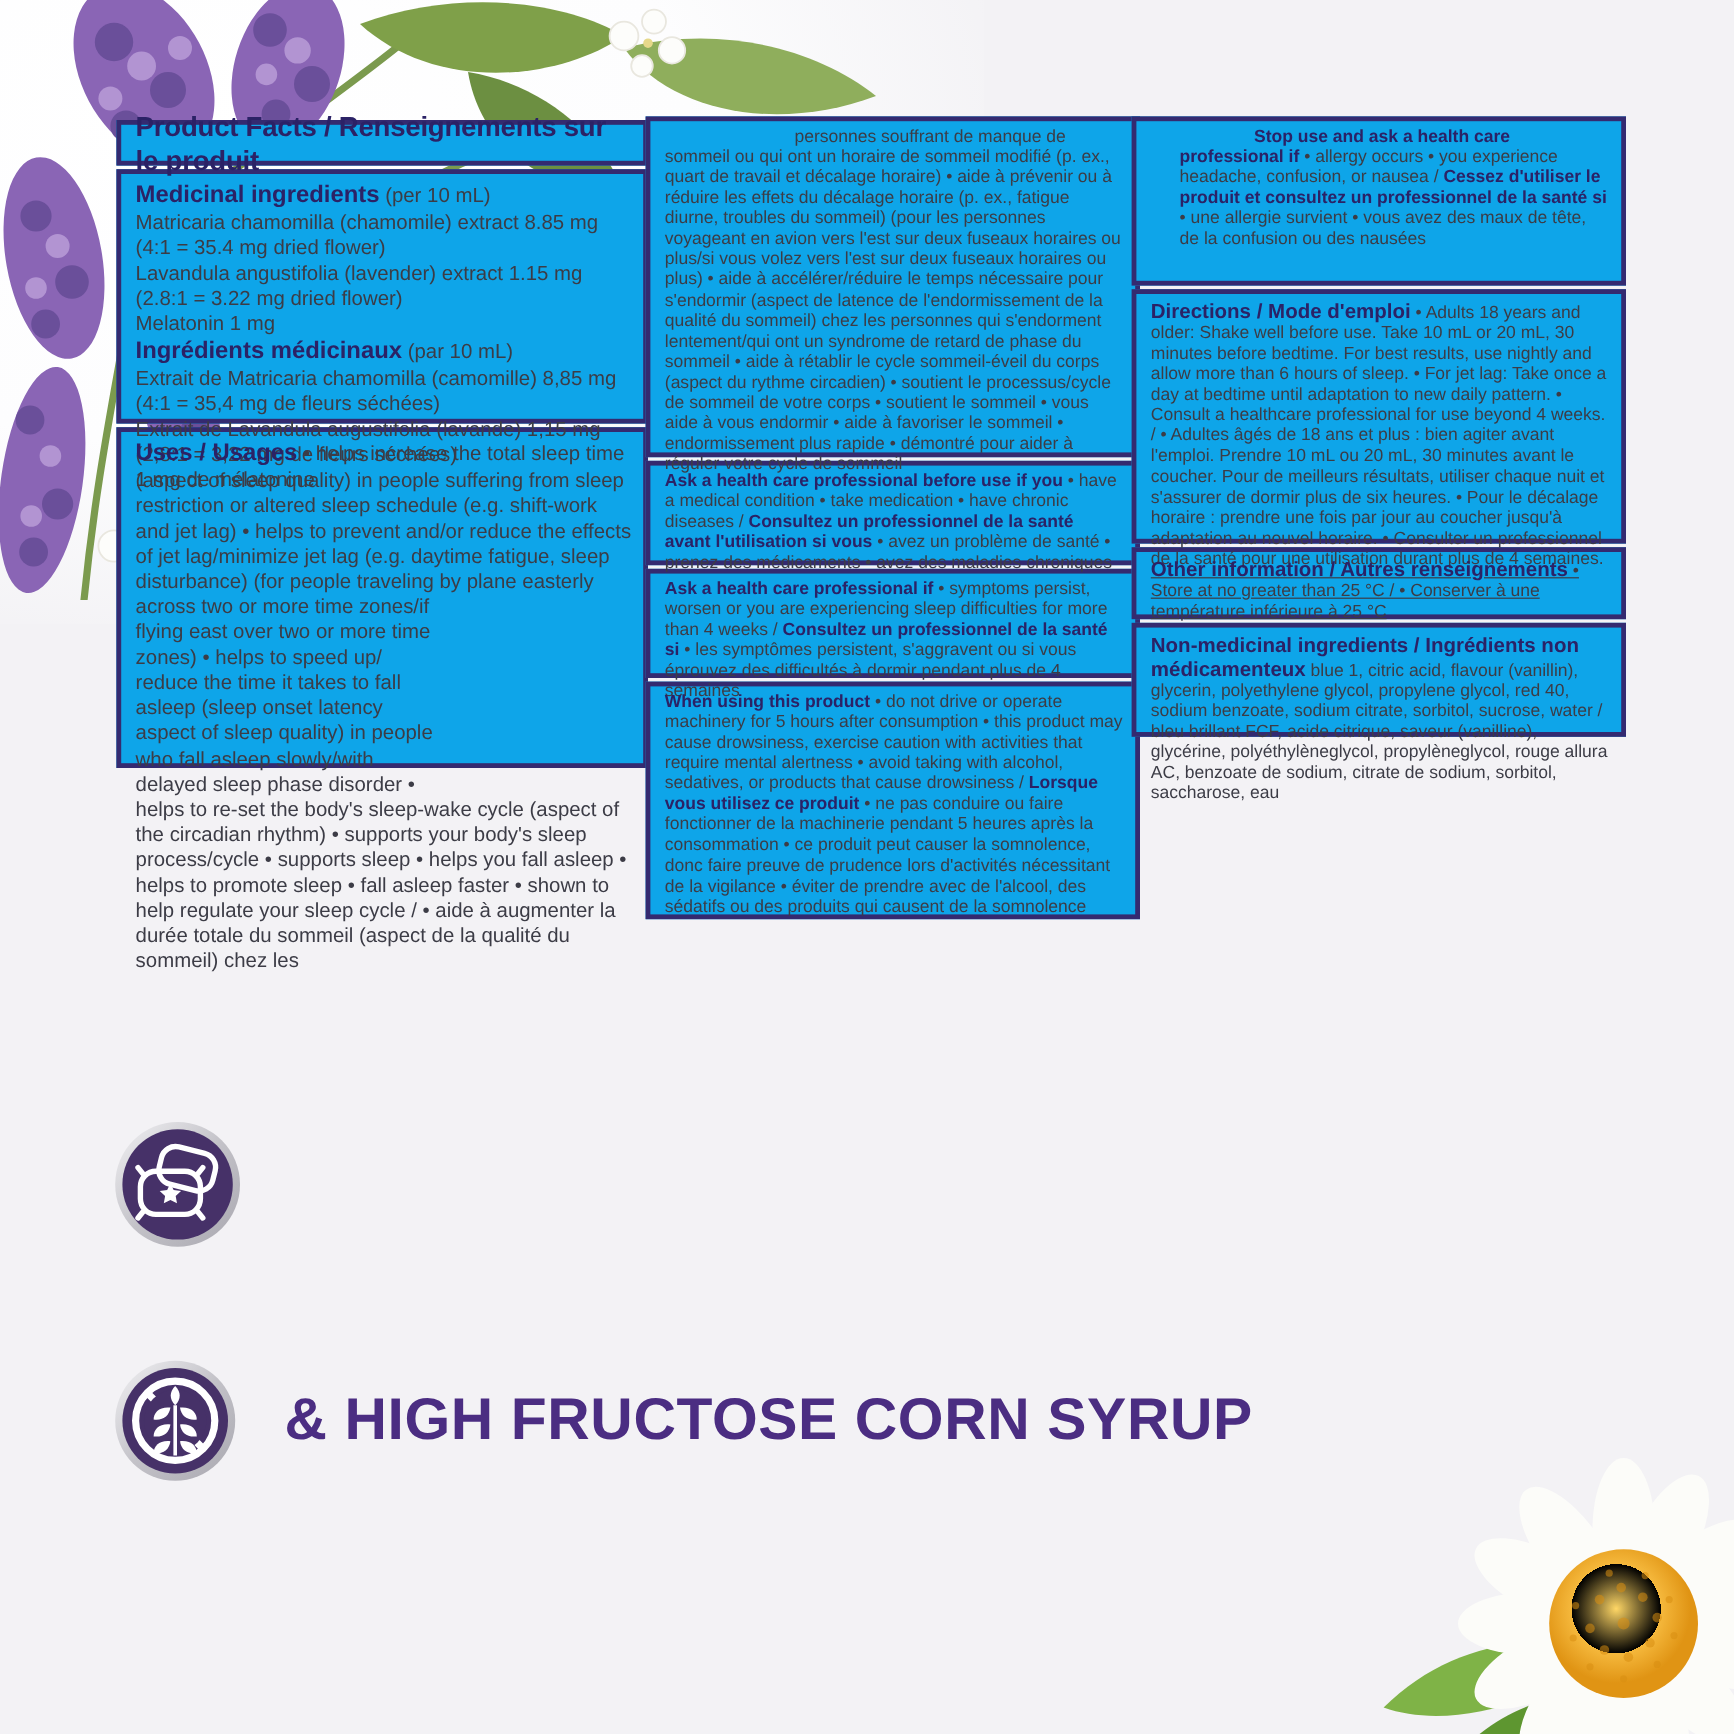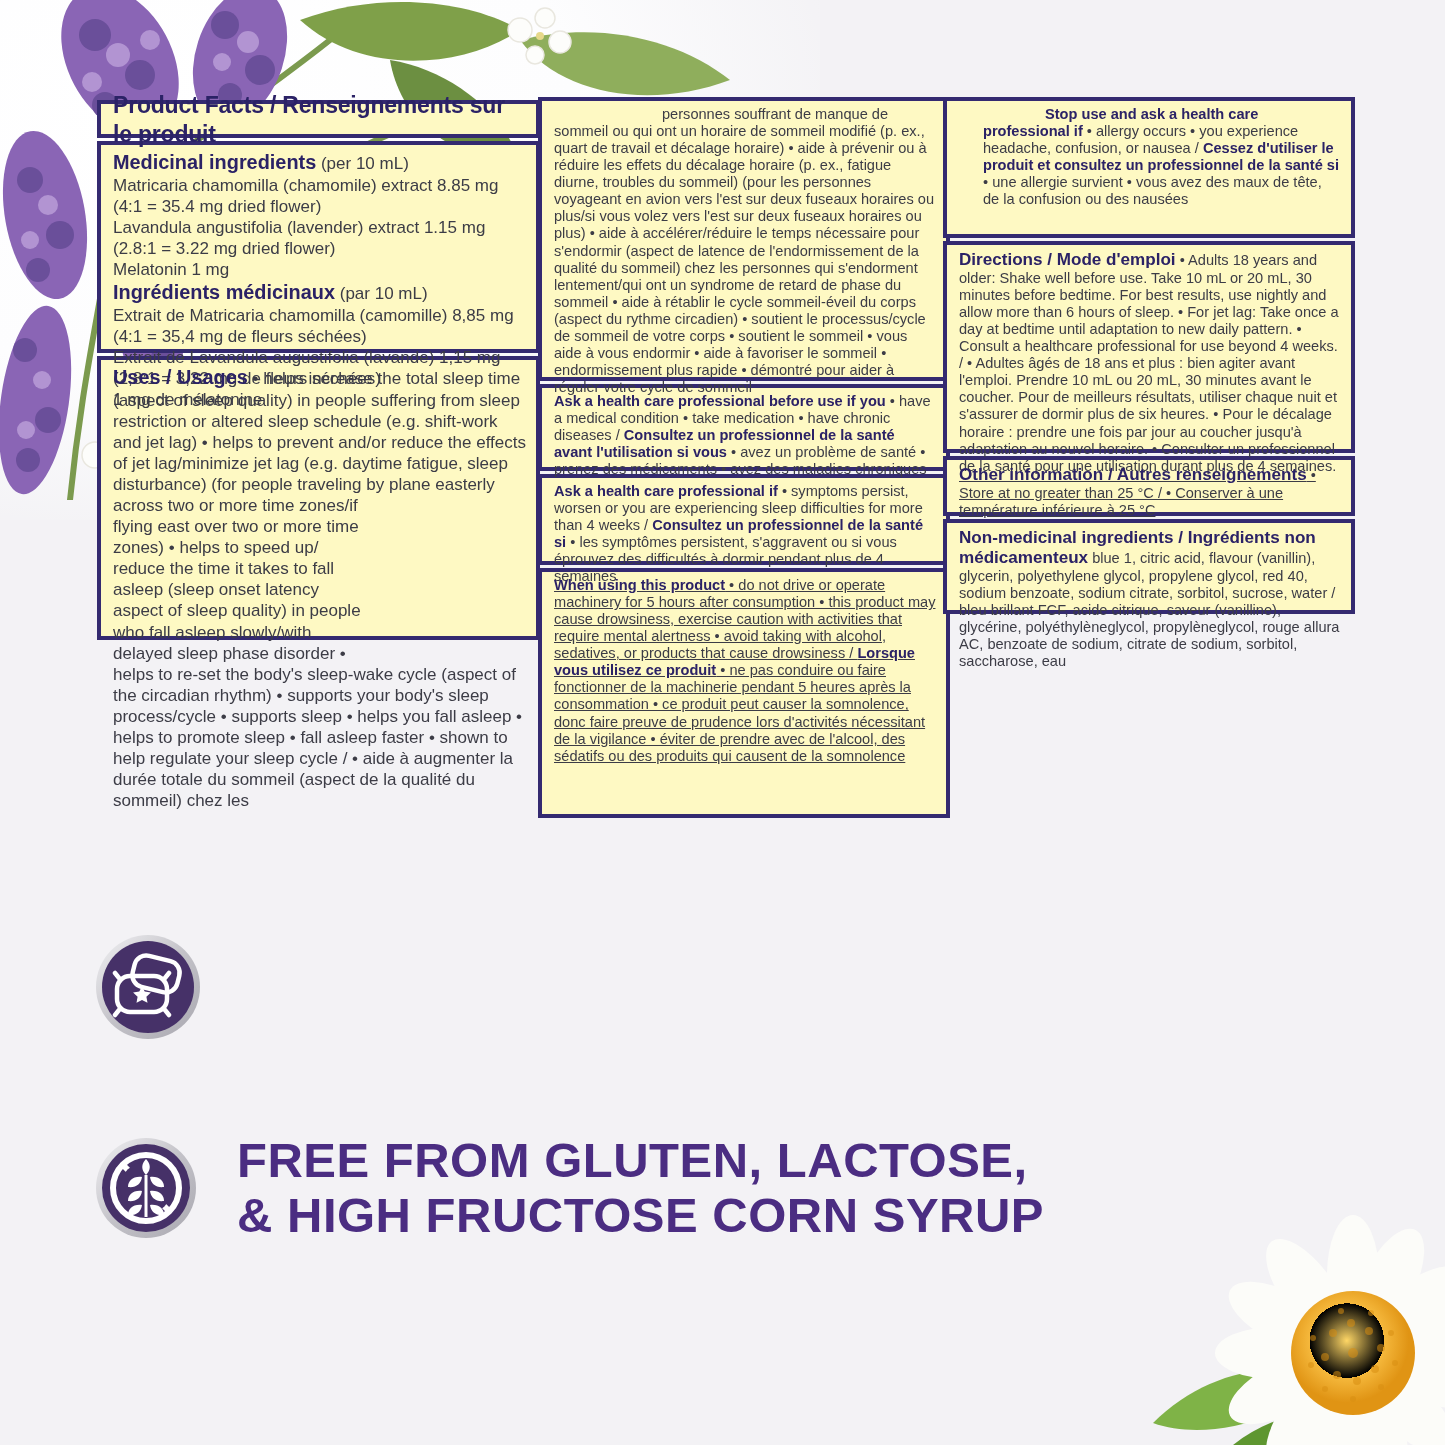--- a/index.html
+++ b/index.html
@@ -15,39 +15,39 @@
   .page{position:relative;width:1445px;height:1445px;background:var(--bg);overflow:hidden;}
   .photo-glow{position:absolute;left:0;top:0;width:820px;height:520px;
     background:radial-gradient(ellipse at 18% 20%, #ffffff 0%, #fdfdfe 45%, rgba(243,242,245,0) 75%);}
   .flowers-tl{position:absolute;left:0;top:0;pointer-events:none;}
   .daisy-br{position:absolute;right:0;bottom:0;pointer-events:none;}
 
   .col{position:absolute;}
   .col1{left:97px;top:100px;width:443px;}
   .col2{left:538px;top:97px;width:412px;}
   .col3{left:943px;top:97px;width:412px;}
-  .box{box-sizing:border-box;border:4px solid var(--border);background:#fef9c3;
+  .box{box-sizing:border-box;border:4px solid var(--border);background:#0ea5e9;
        padding:5px 10px 4px 12px;color:var(--ink);}
   .col1 .box{font-size:17px;line-height:1.24;}
   .col2 .box,.col3 .box{font-size:14.6px;line-height:1.17;}
   .box + .box{margin-top:3px;}
   .title-box{height:38px;display:flex;align-items:center;}
   .pf-title{font-size:23px;font-weight:700;color:var(--hdr);letter-spacing:-0.2px;}
   .r-h{font-weight:700;color:var(--hdr);font-size:1.17em;}
   .r-b{font-weight:700;color:var(--hdr);}
   .r-i{}
   .r-n{}
   .h-line{display:block;font-weight:700;color:var(--hdr);font-size:1.17em;}
   .box-medicinal{height:212px;}
   .box-uses{height:284px;}
   .box-cont{height:284px;}
   .box-warnings{height:68px;}
   .box-askbefore{height:87px;}
   .box-askif{height:91px;}
-  .box-whenusing{height:250px;text-decoration:underline;}
+  .box-whenusing{height:198px;}
   .box-stopuse{height:141px;padding-left:36px;}
   .box-directions{height:212px;}
   .box-otherinfo{height:60px;text-decoration:underline;}
   .box-nonmed{height:95px;}
   .sp1{float:right;width:0;height:134px;}
   .sp2{float:right;clear:right;width:158px;height:150px;}
   .ind-c{ text-indent:108px;}
   .ind-s{ text-indent:62px;}
   .keepout{margin-top:7px;}
 
@@ -291,18 +291,17 @@
         <path d="M49.5 38 h3 v42 h-3 Z"></path>
         <path d="M47 40 c-9 -1, -14 4, -14 10 c8 1, 13 -3, 14 -10 Z"></path>
         <path d="M55 40 c9 -1, 14 4, 14 10 c-8 1, -13 -3, -14 -10 Z"></path>
         <path d="M47 54 c-9 -1, -14 4, -14 10 c8 1, 13 -3, 14 -10 Z"></path>
         <path d="M55 54 c9 -1, 14 4, 14 10 c-8 1, -13 -3, -14 -10 Z"></path>
         <path d="M47 68 c-9 -1, -14 4, -14 10 c8 1, 13 -3, 14 -10 Z"></path>
         <path d="M55 68 c9 -1, 14 4, 14 10 c-8 1, -13 -3, -14 -10 Z"></path>
       </g>
     </svg>
     <div class="claim-text">
-      <div>FREE FROM GLUTEN, LACTOSE,</div>
       <div>&amp; HIGH FRUCTOSE CORN SYRUP</div>
     </div>
   </div>
 
 </div>
 
 </body></html>

